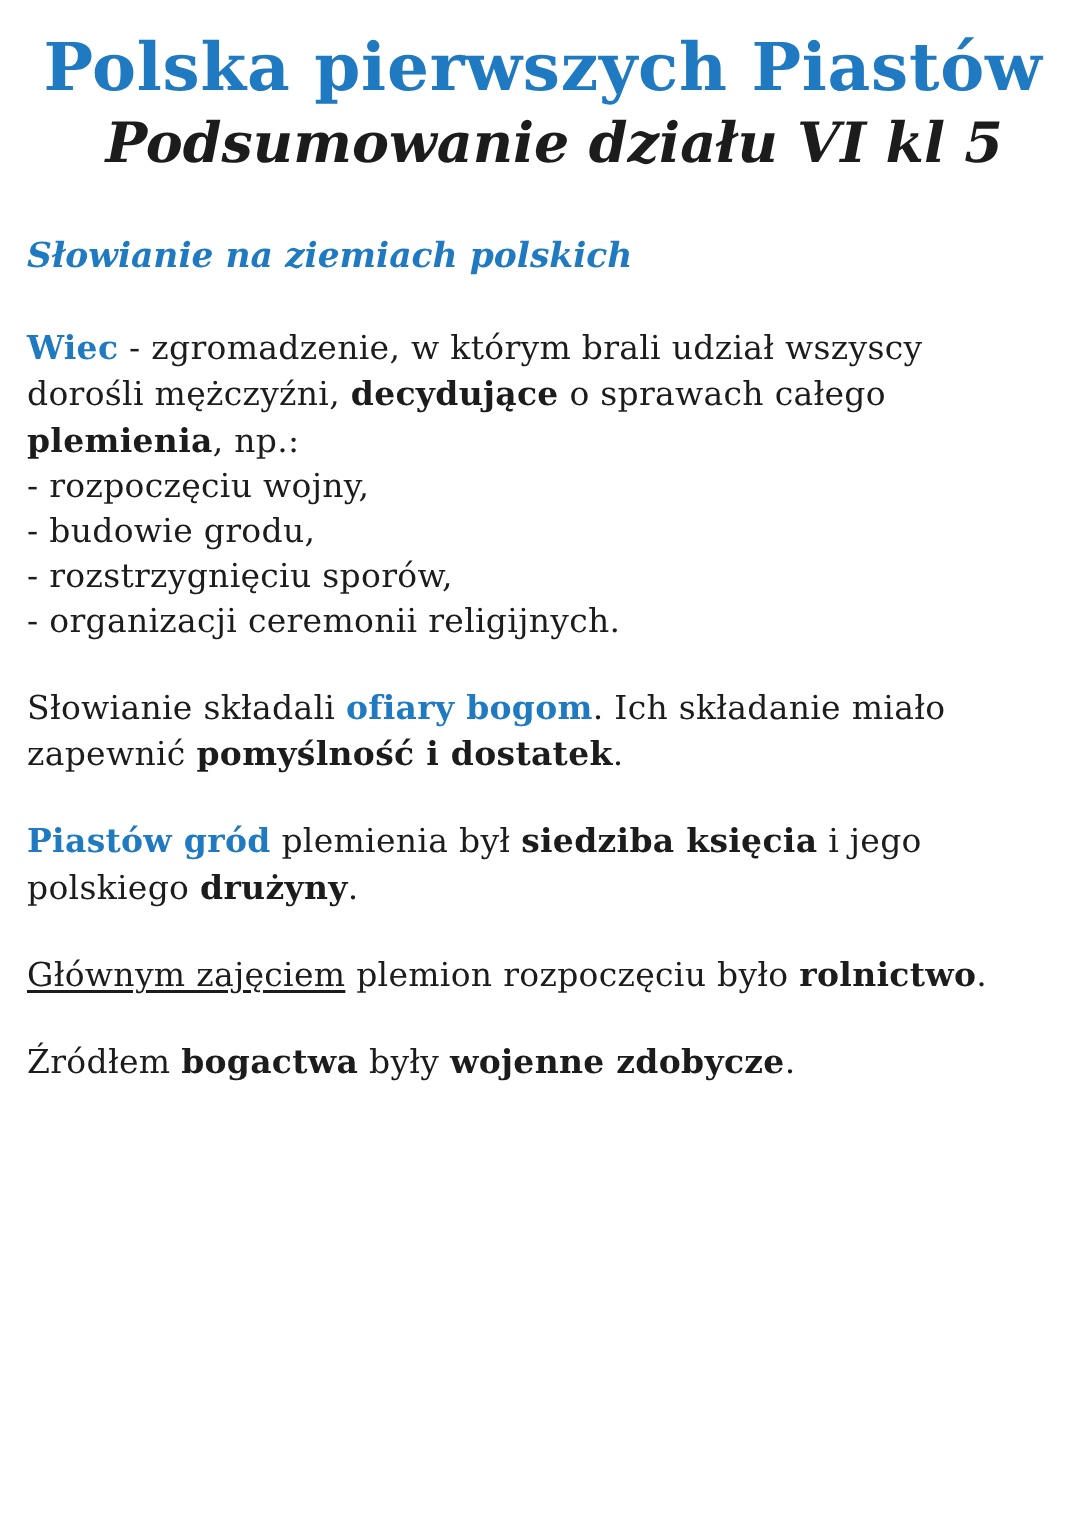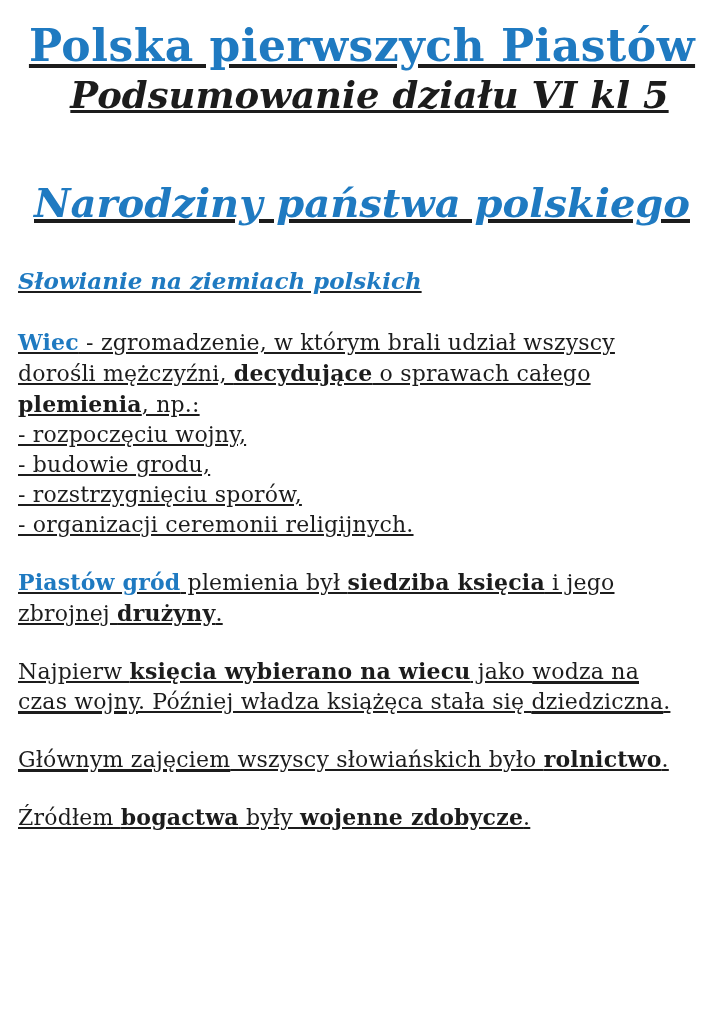--- a/index.html
+++ b/index.html
@@ -8,21 +8,20 @@
     background: #ffffff;
   }
   .page {
     position: relative;
     width: 724px;
     height: 1024px;
     background: var(--bg, #ffffff);
     overflow: hidden;
     font-family: "DejaVu Serif", serif;
     color: var(--ink, #1c1c1c);
-    text-decoration: underline;
   }
   .doc-header {
     text-align: center;
     padding-top: 20px;
   }
   .doc-title {
     margin: 0;
     font-family: "DejaVu Serif", serif;
     font-weight: bold;
     font-size: 44px;
@@ -84,25 +83,24 @@
 </head>
 <body>
 
 <div class="page">
 
   <header class="doc-header">
     <h1 class="doc-title">Polska pierwszych Piastów</h1>
     <h2 class="doc-subtitle">Podsumowanie działu VI kl 5</h2>
   </header>
 
-  <h3 class="section-heading">Narodziny państwa polskiego</h3>
 
   <h4 class="subsection-heading">Słowianie na ziemiach polskich</h4>
 
   <article class="doc-body">
     <p class="paragraph"><span class="run-bb">Wiec</span><span> - zgromadzenie, w którym brali udział wszyscy</span><br><span>dorośli mężczyźni, </span><span class="run-b">decydujące</span><span> o sprawach całego</span><br><span class="run-b">plemienia</span><span>, np.:</span><br><span>- rozpoczęciu wojny,</span><br><span>- budowie grodu,</span><br><span>- rozstrzygnięciu sporów,</span><br><span>- organizacji ceremonii religijnych.</span></p>
-    <p class="paragraph"><span class="run-bb">Piastów gród</span><span> plemienia był </span><span class="run-b">siedziba księcia</span><span> i jego</span><br><span>zbrojnej </span><span class="run-b">drużyny</span><span>.</span></p>
-    <p class="paragraph"><span>Najpierw </span><span class="run-b">księcia wybierano na wiecu</span><span> jako </span><span class="run-u">wodza na</span><br><span class="run-u">czas wojny</span><span>. Później władza książęca stała się </span><span class="run-u">dziedziczna</span><span>.</span></p>
-    <p class="paragraph"><span class="run-u">Głównym zajęciem</span><span> wszyscy słowiańskich było </span><span class="run-b">rolnictwo</span><span>.</span></p>
+    <p class="paragraph"><span>Słowianie składali </span><span class="run-bb">ofiary bogom</span><span>. Ich składanie miało</span><br><span>zapewnić </span><span class="run-b">pomyślność i dostatek</span><span>.</span></p>
+    <p class="paragraph"><span class="run-bb">Piastów gród</span><span> plemienia był </span><span class="run-b">siedziba księcia</span><span> i jego</span><br><span>polskiego </span><span class="run-b">drużyny</span><span>.</span></p>
+    <p class="paragraph"><span class="run-u">Głównym zajęciem</span><span> plemion rozpoczęciu było </span><span class="run-b">rolnictwo</span><span>.</span></p>
     <p class="paragraph"><span>Źródłem </span><span class="run-b">bogactwa</span><span> były </span><span class="run-b">wojenne zdobycze</span><span>.</span></p>
   </article>
 
 </div>
 
 </body></html>

